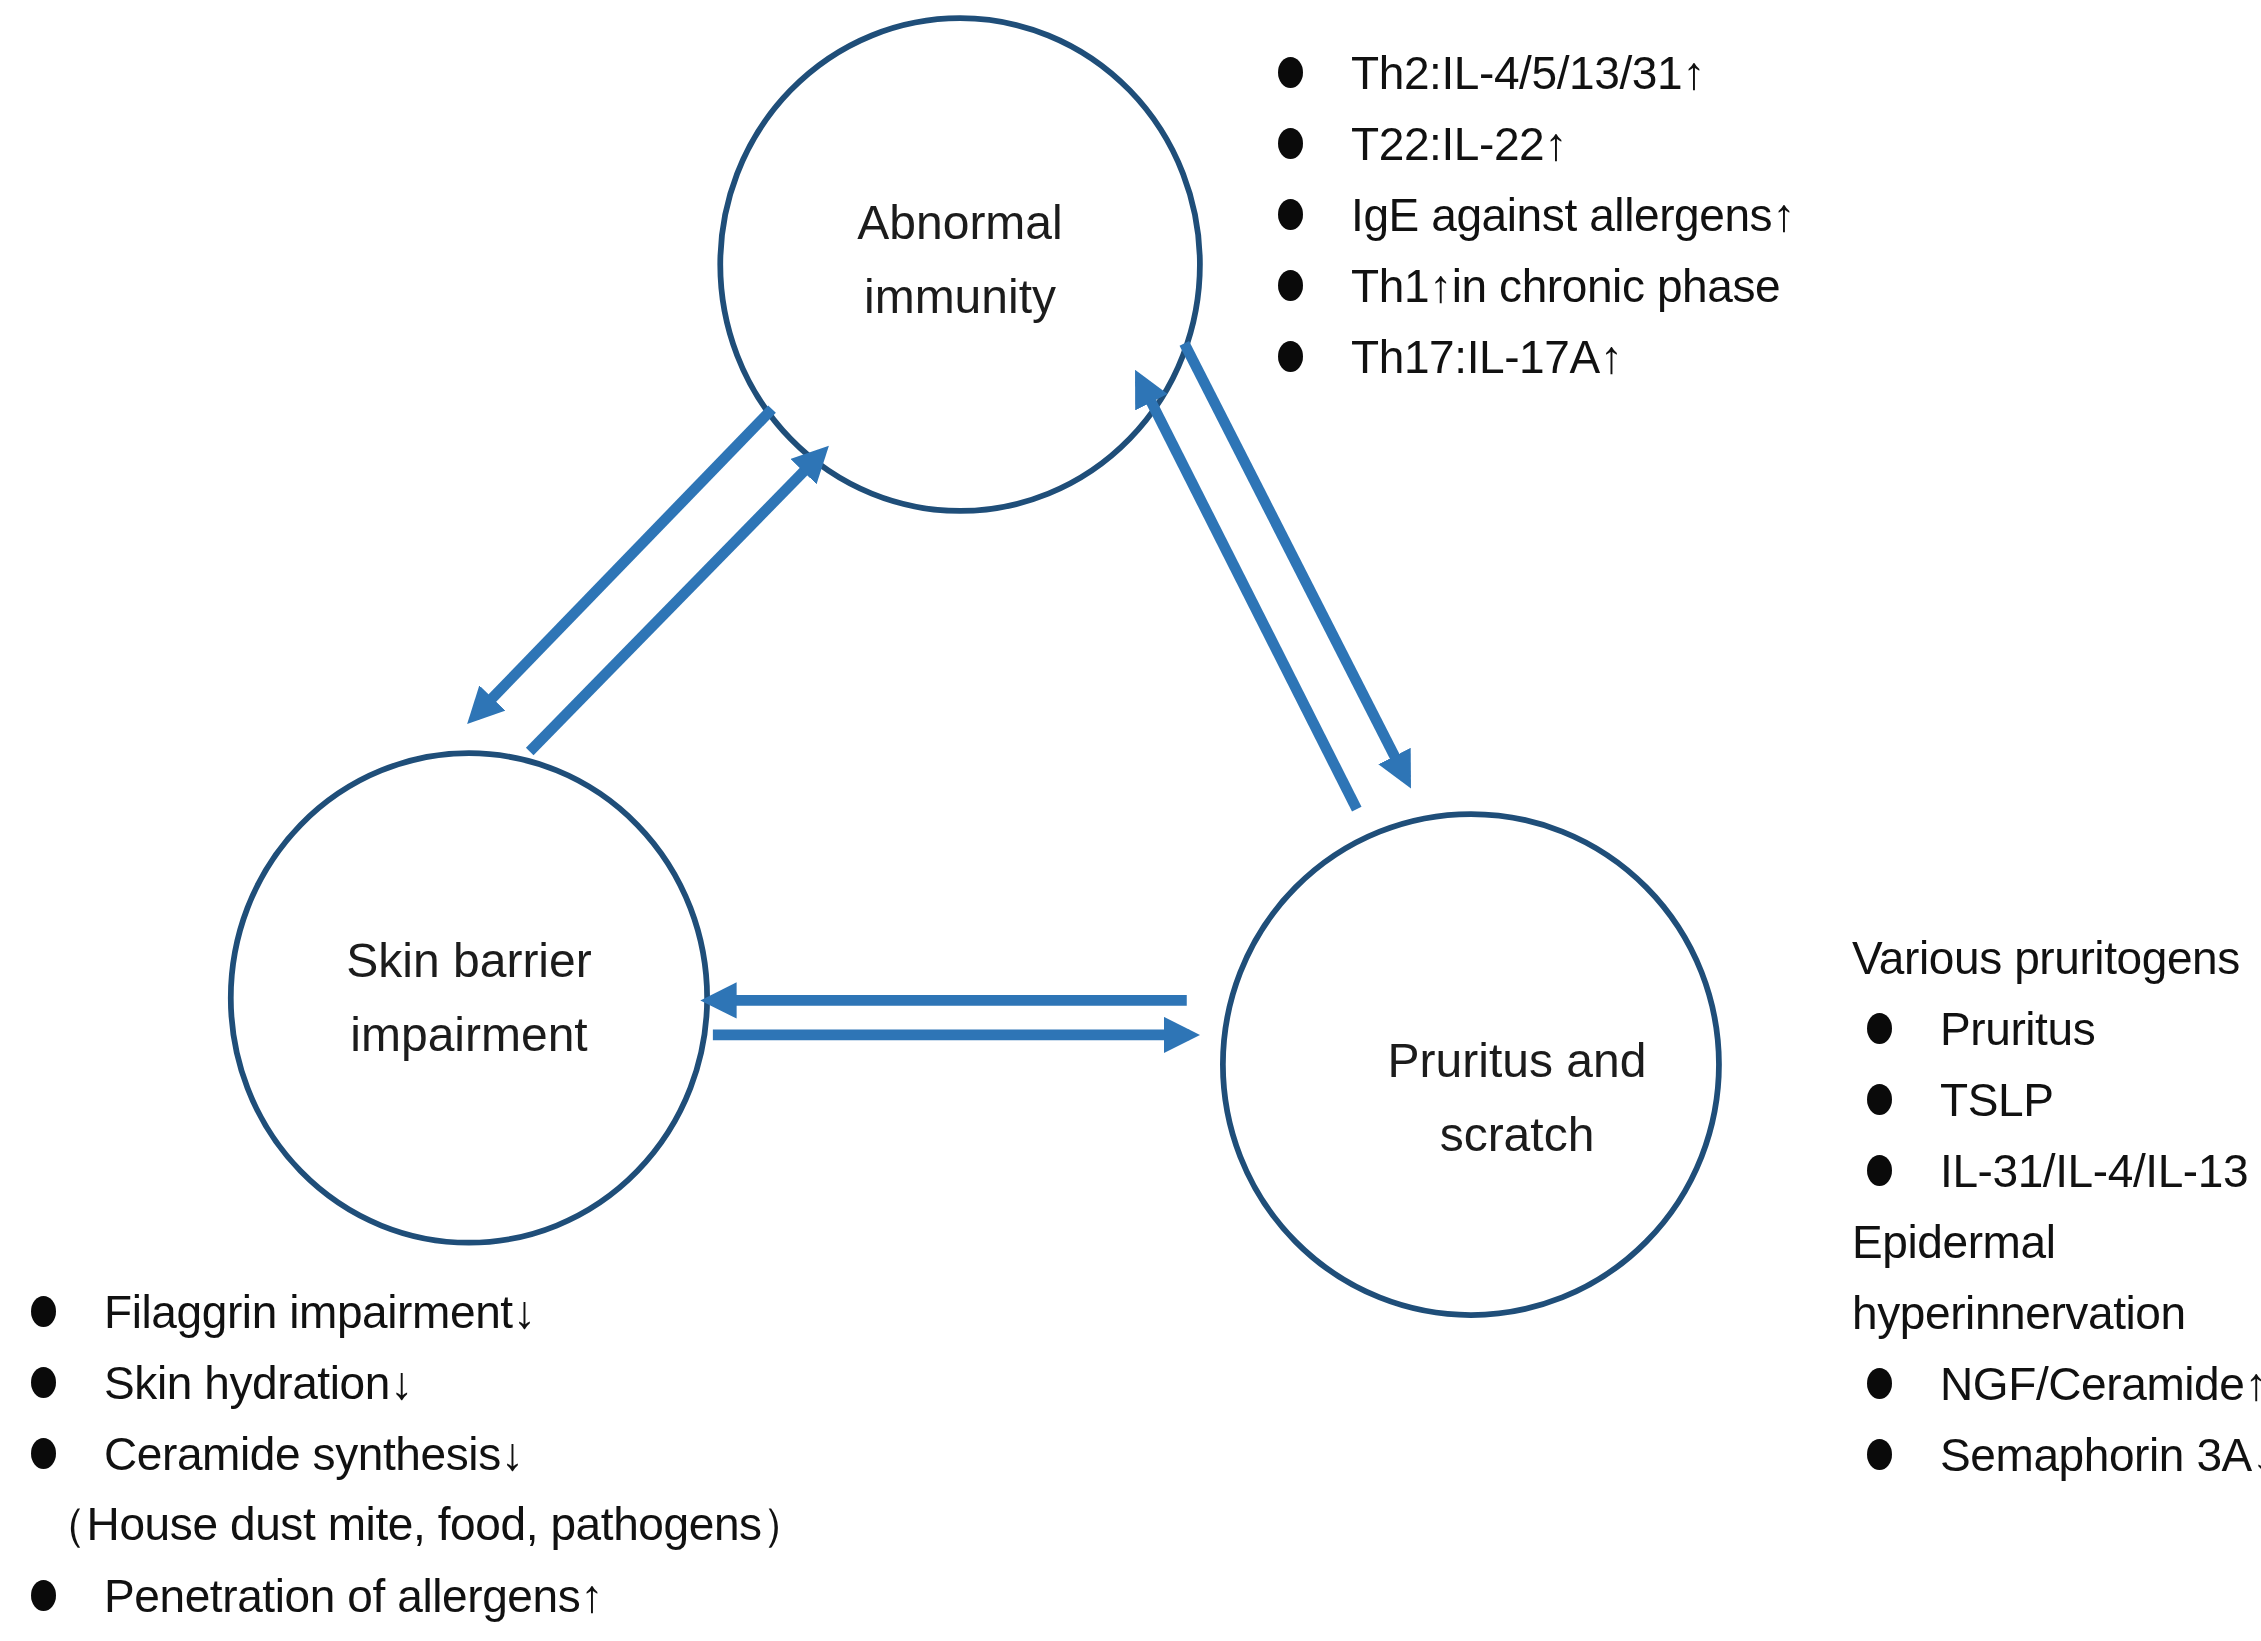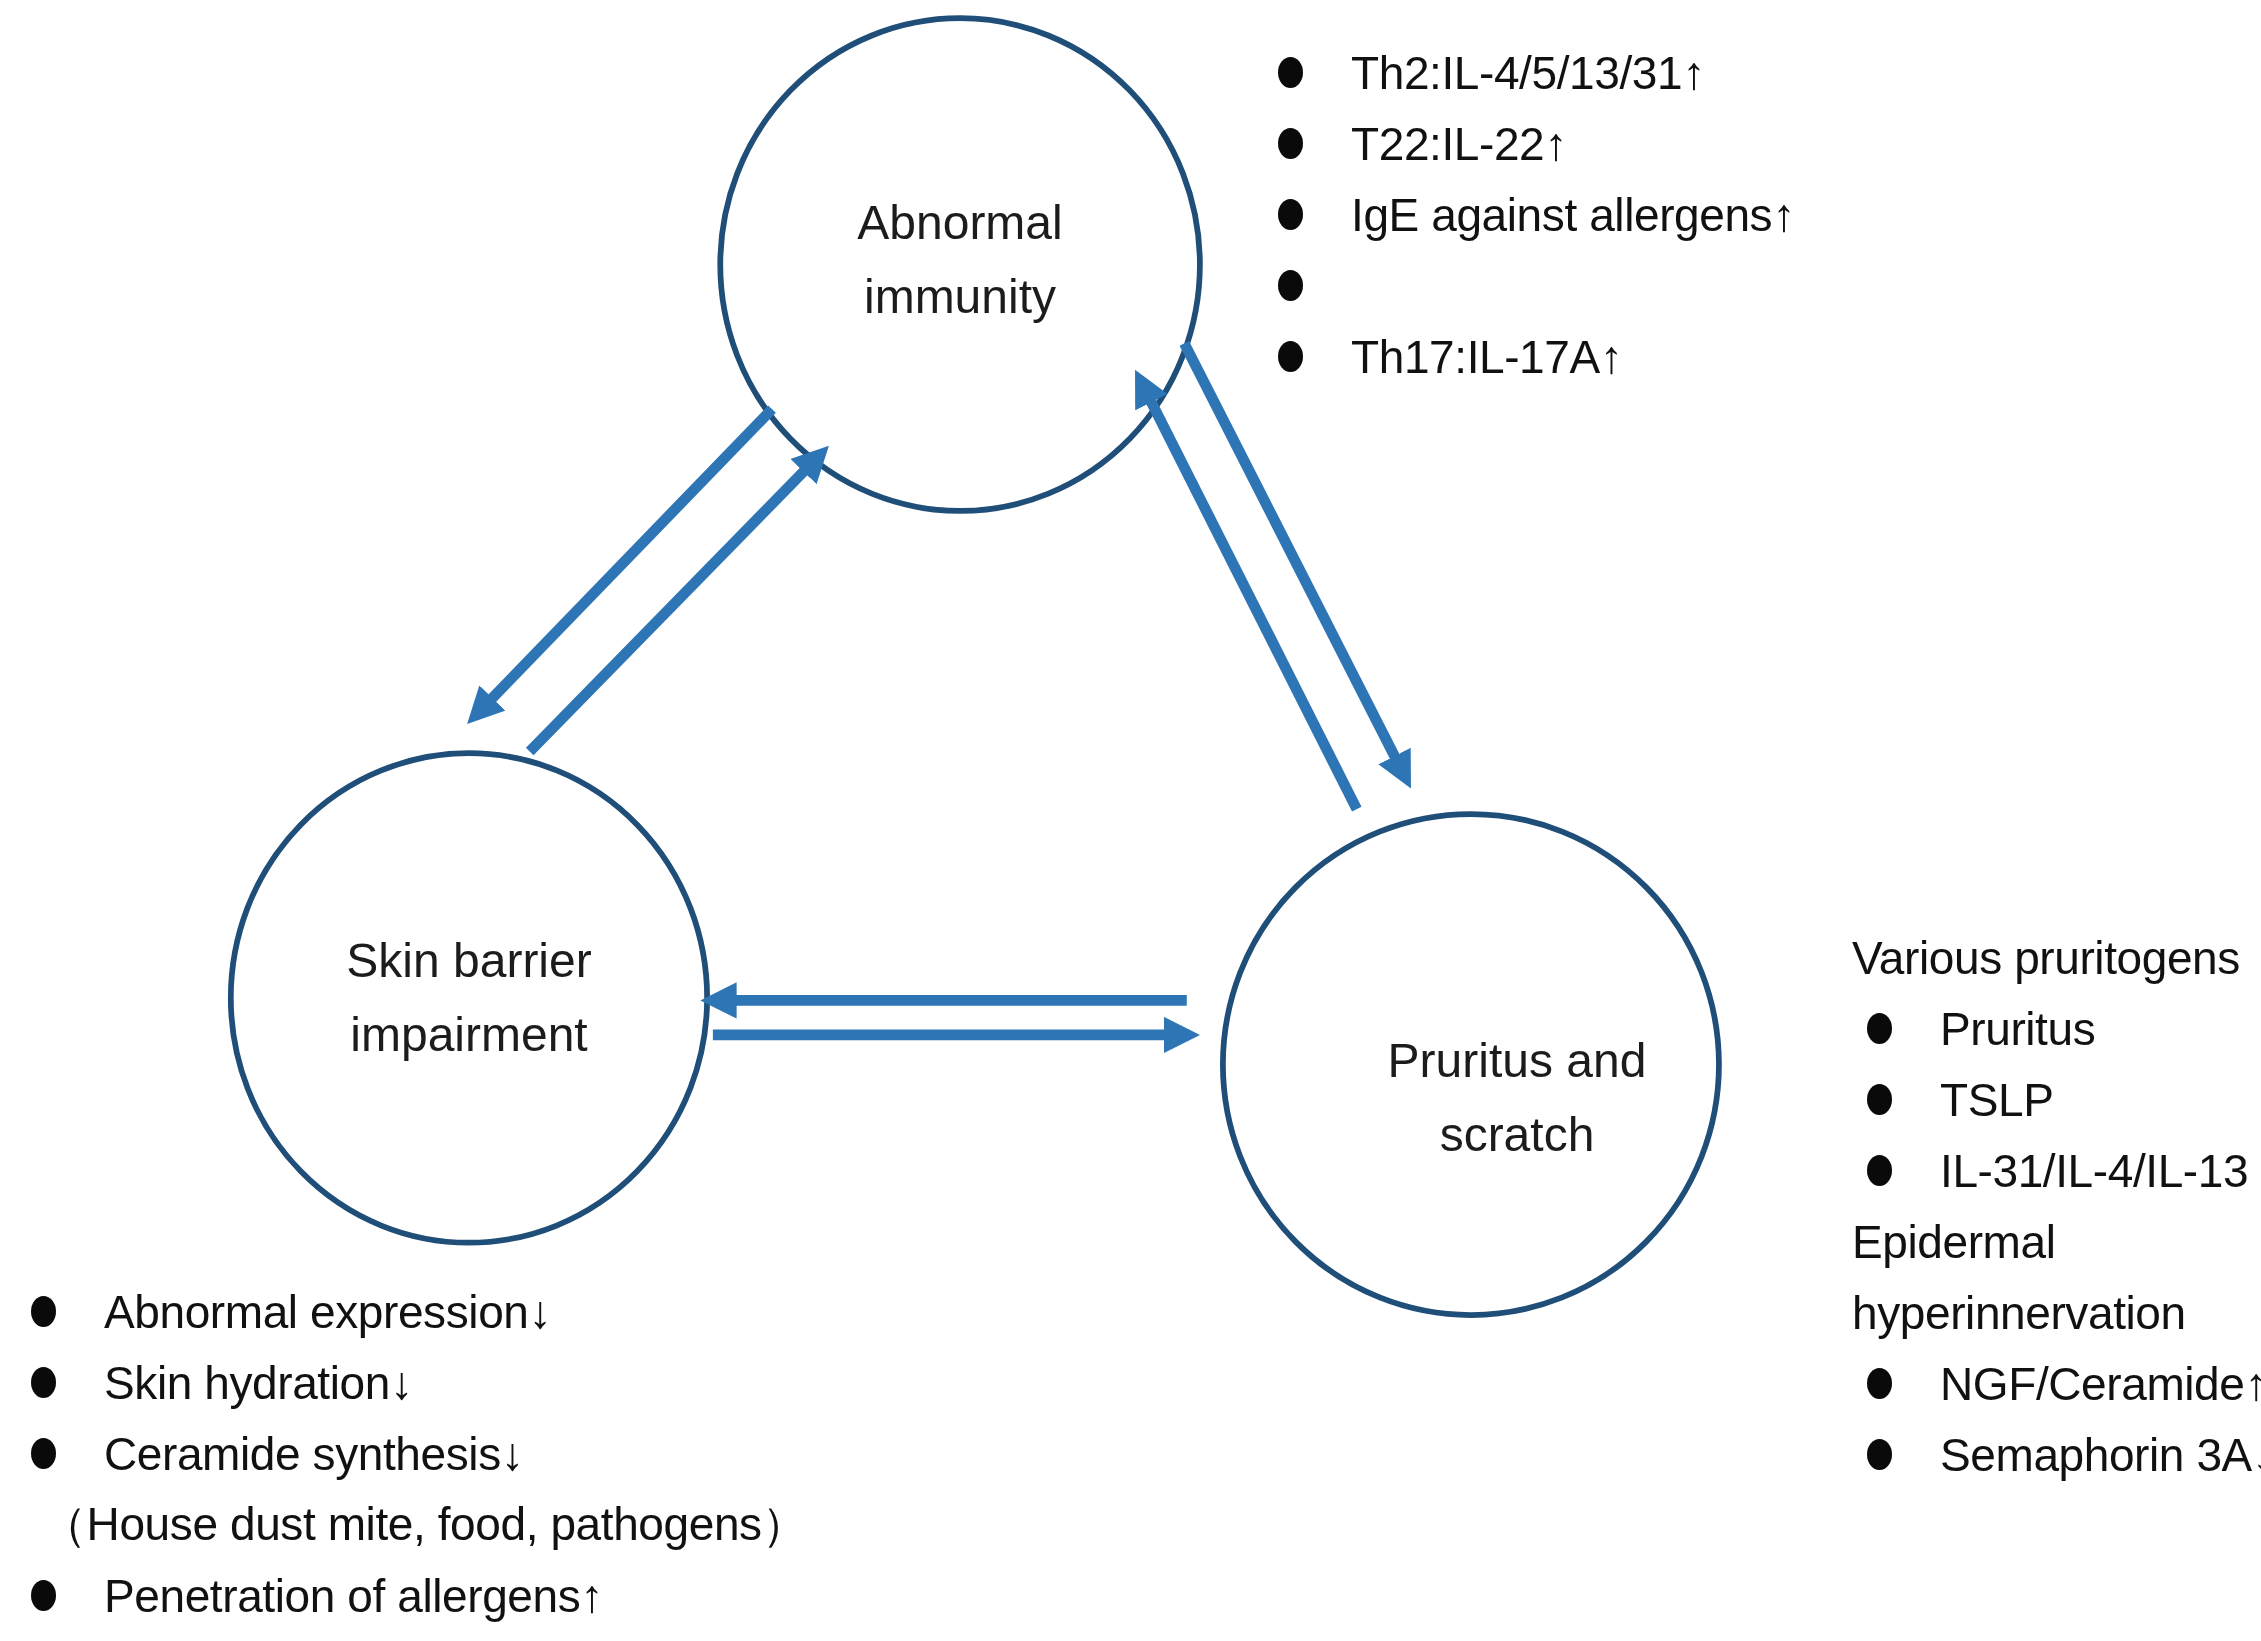--- a/index.html
+++ b/index.html
@@ -92,31 +92,32 @@
     <div class="row">
       <span class="bullet"></span>
       <span>T22:IL-22↑</span>
     </div>
     <div class="row">
       <span class="bullet"></span>
       <span>IgE against allergens↑</span>
     </div>
     <div class="row">
       <span class="bullet"></span>
+      <span>Th1↑in chronic phase</span>
     </div>
     <div class="row">
       <span class="bullet"></span>
       <span>Th17:IL-17A↑</span>
     </div>
   </div>
 
   <div class="list" style="left:31px;top:1276px;">
     <div class="row">
       <span class="bullet"></span>
-      <span>Abnormal expression↓</span>
+      <span>Filaggrin impairment↓</span>
     </div>
     <div class="row">
       <span class="bullet"></span>
       <span>Skin hydration↓</span>
     </div>
     <div class="row">
       <span class="bullet"></span>
       <span>Ceramide synthesis↓</span>
     </div>
     <div class="row note">

